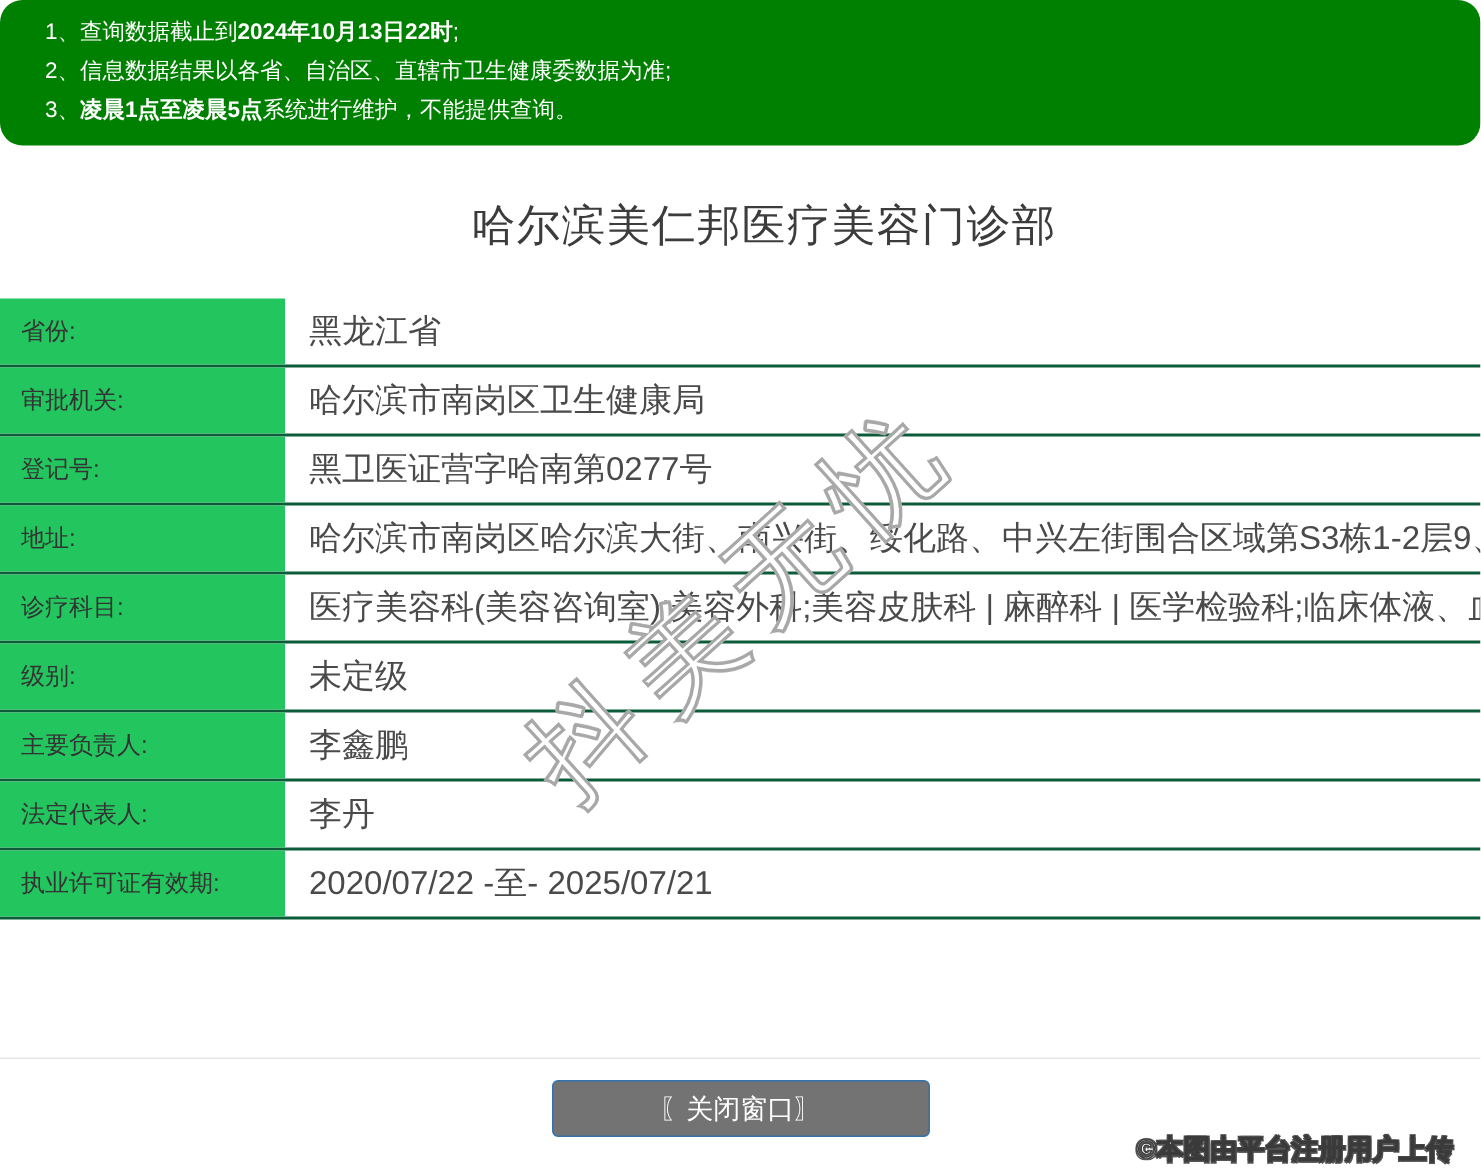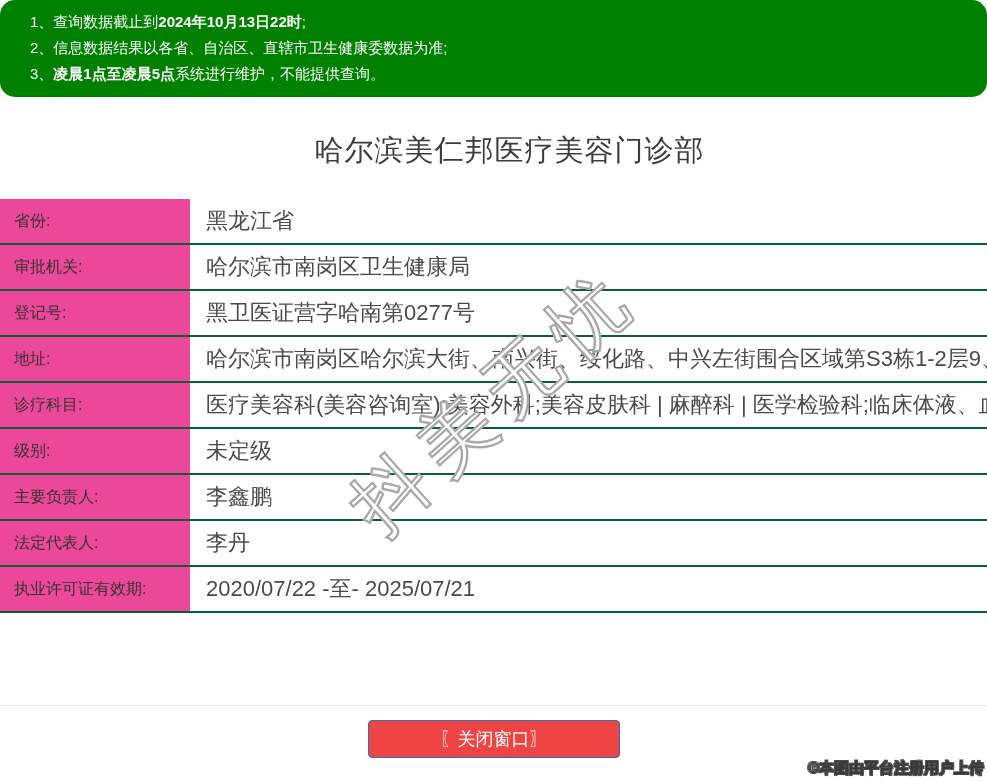--- a/index.html
+++ b/index.html
@@ -40,21 +40,21 @@
   
   .info-table { margin-top:28px; width:100%; }
   .info-row {
     display:flex;
     width:100%;
     height:46px;
     border-bottom:2px solid #0c5c3a;
   }
   .cell-label {
     width:190px;
-    background:#ec4899;
+    background:#22c55e;
     display:flex;
     align-items:center;
     padding-left:14px;
     font-size:16px;
     color:#333333;
     flex-shrink:0;
     text-align:center;
   }
   .cell-value {
     flex:1;
@@ -75,21 +75,21 @@
     border-top:1px solid #e7e7e7;
     width:100%;
   }
   .close-button {
     display:flex;
     align-items:center;
     justify-content:center;
     margin:14px auto 0;
     width:252px;
     height:38px;
-    background:#ef4444;
+    background:#737373;
     border:1px solid #3273ae;
     border-radius:4px;
     color:#ffffff;
     font-size:18px;
     cursor:pointer;
     font-family:"Liberation Sans", sans-serif;
   }
 
   
   .diagonal-watermark {
@@ -102,23 +102,23 @@
     font-size:74px;
     letter-spacing:14px;
     color:#ffffff;
     -webkit-text-stroke:2px #a8a8a8;
     text-shadow:-1px -1px 0 #b5b5b5, 1px -1px 0 #b5b5b5, -1px 1px 0 #b5b5b5, 1px 1px 0 #b5b5b5;
     pointer-events:none;
     white-space:nowrap;
   }
   .copyright-watermark {
     position:absolute;
-    right:3px;
+    right:18px;
     bottom:3px;
-    font-size:15px;
+    font-size:18px;
     font-weight:bold;
     color:#ffffff;
     -webkit-text-stroke:0.8px #3a3a3a;
     text-shadow:-1px -1px 0 #555, 1px -1px 0 #555, -1px 1px 0 #555, 1px 1px 0 #555;
     pointer-events:none;
   }
 </style>
 </head>
 <body>
 

